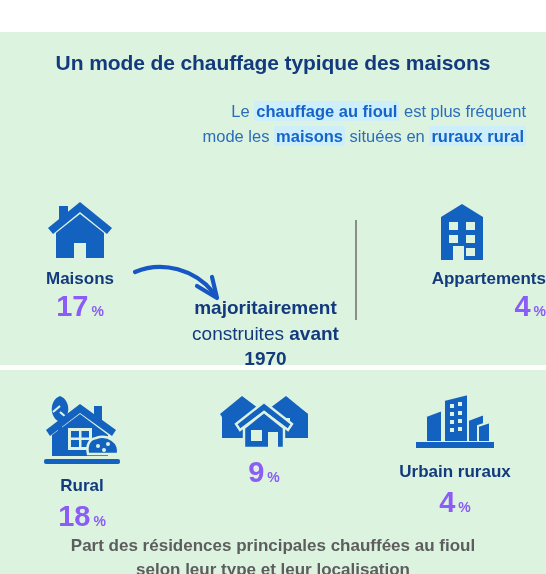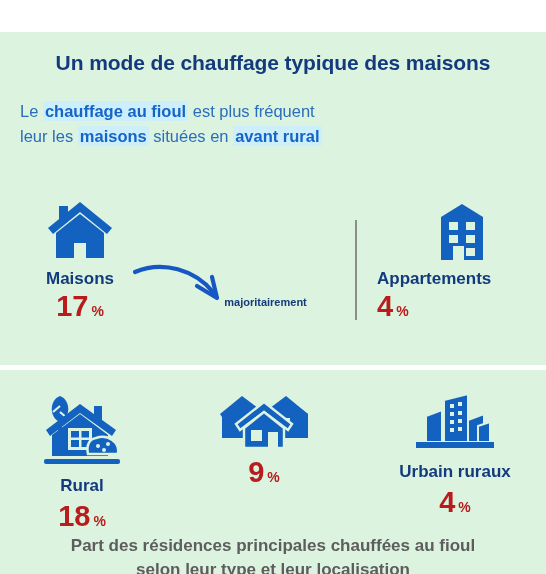--- a/index.html
+++ b/index.html
@@ -47,21 +47,21 @@
     text-align: center;
     color: #133a7d;
     font-size: 21px;
     font-weight: bold;
     line-height: 1.32;
     padding: 17px 28px 0 28px;
     margin: 0;
     letter-spacing: -0.1px;
   }
   .subtitle {
-    text-align: left;
+    text-align: right;
     color: #2a6ebb;
     font-size: 16.5px;
     line-height: 1.55;
     margin: 0;
     padding: 22px 20px 0 20px;
   }
   .subtitle b {
     font-weight: bold;
     color: #1565c8;
     background: #cdeefb;
@@ -95,40 +95,40 @@
     align-items: flex-end;
   }
   .stat-label {
     color: #133a7d;
     font-size: 17px;
     font-weight: bold;
     margin-top: 7px;
   }
   .stat-label .b { font-weight: bold; }
   .stat-value {
-    color: #b91c1c;
+    color: #8b5cf6;
     font-size: 29px;
     font-weight: bold;
     margin-top: 3px;
     line-height: 1;
   }
   .stat-value .pct {
     font-size: 14px;
     font-weight: bold;
     margin-left: 3px;
   }
 
   .arrow-note {
     position: absolute;
     left: 178px;
     top: 95px;
     width: 175px;
     text-align: center;
     color: #133a7d;
-    font-size: 11px;
+    font-size: 19px;
     line-height: 1.35;
   }
   .arrow-note .l1 { font-weight: bold; display: block; }
   .arrow-note .l2 { display: block; }
   .arrow-note .l2 b { font-weight: bold; }
 
   .arrow-svg {
     position: absolute;
     left: 133px;
     top: 62px;
@@ -138,21 +138,21 @@
     position: absolute;
     left: 355px;
     top: 20px;
     width: 2px;
     height: 100px;
     background: #8a8f8a;
   }
 
   .col-apparts {
     flex: 1;
-    text-align: left;
+    text-align: right;
     padding-left: 22px;
     padding-top: 2px;
   }
 
   
   .bottom-row {
     position: absolute;
     left: 0;
     right: 0;
     top: 22px;
@@ -187,21 +187,21 @@
 <div class="infographic">
 
   <div class="panel-top">
 
     <h1 class="title">
       <span>Un mode de chauffage typique des maisons</span><br>
     </h1>
 
     <p class="subtitle">
       <span><span>Le </span><b>chauffage au fioul</b><span> est plus fréquent</span></span><br>
-      <span><span>leur les </span><b>maisons</b><span> situées en </span><b>avant rural</b></span>
+      <span><span>mode les </span><b>maisons</b><span> situées en </span><b>ruraux rural</b></span>
     </p>
 
     <div class="top-row">
 
       <div class="col-maisons">
 
         <div class="maisons-block">
           <div class="icon-wrap">
             <svg width="68" height="62" viewBox="0 0 68 62" aria-hidden="true">
 
@@ -218,20 +218,21 @@
 
         <div class="arrow-svg">
           <svg width="100" height="50" viewBox="0 0 100 50" aria-hidden="true">
             <path d="M2 10 C30 -2, 62 8, 80 30" stroke="#1657c4" stroke-width="4.2" fill="none" stroke-linecap="round"></path>
             <path d="M64 24 L84 36 L79 15" fill="none" stroke="#1657c4" stroke-width="4.2" stroke-linecap="round" stroke-linejoin="round"></path>
           </svg>
         </div>
 
         <div class="arrow-note">
           <span class="l1">majoritairement</span>
+          <span class="l2"><span>construites </span><b>avant 1970</b></span>
         </div>
 
         <div class="v-divider"></div>
       </div>
 
       <div class="col-apparts">
         <div class="icon-wrap">
           <svg width="54" height="60" viewBox="0 0 54 60" aria-hidden="true">
             <path d="M27 2 L48 15 L48 58 L29 58 L29 44 L18 44 L18 58 L6 58 L6 15 Z" fill="#1462c0"></path>
             <rect x="14" y="20" width="9" height="8" fill="#dcf3e0"></rect>

